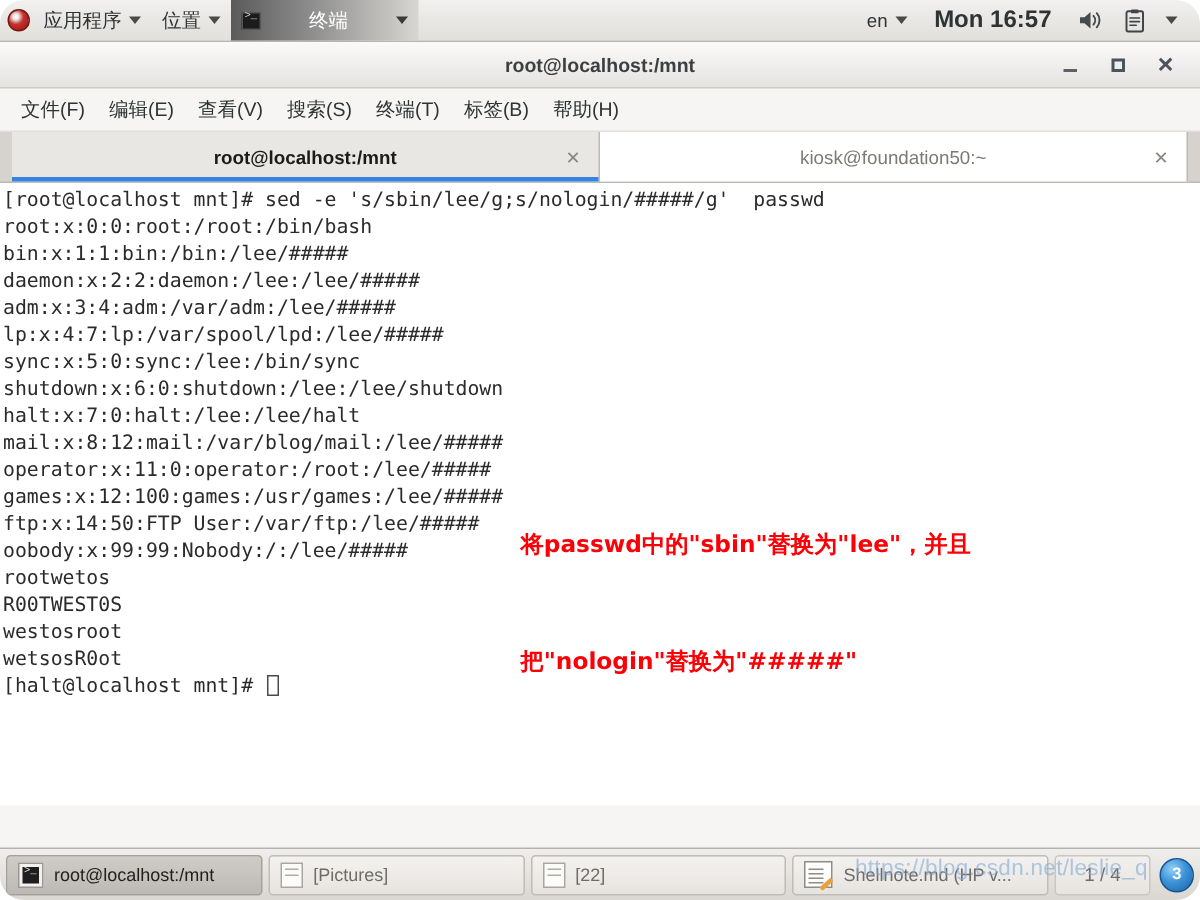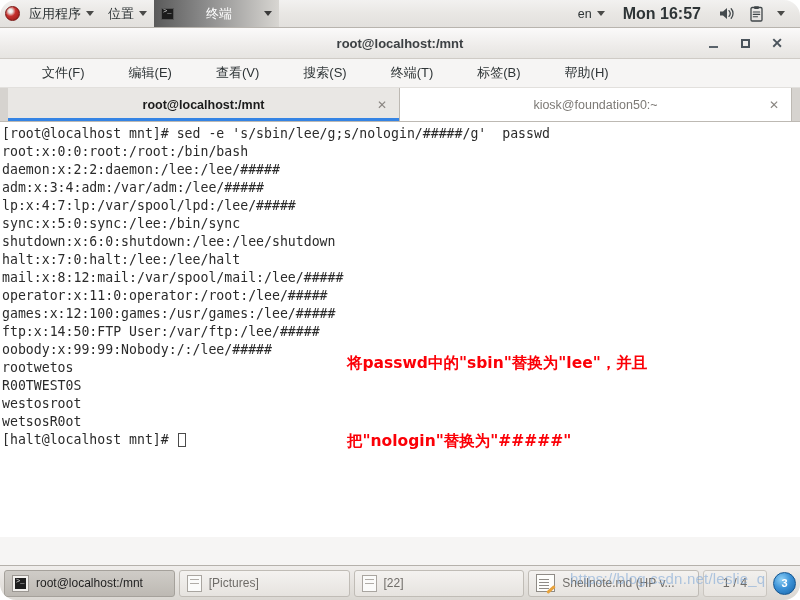--- a/index.html
+++ b/index.html
@@ -118,21 +118,21 @@
   
   .menubar {
     height: 28px;
     background: #f6f5f4;
     display: flex; align-items: center;
     padding-left: 6px;
     border-bottom: 1px solid #e2e0dd;
     font-size: 13px;
     color: #2e3436;
   }
-  .menu-item { padding: 3px 8px; cursor: default; white-space: nowrap; margin-left: 28px; }
+  .menu-item { padding: 3px 8px; cursor: default; white-space: nowrap; }
 
   
   .tabbar {
     height: 34px;
     background: #d6d3cf;
     display: flex; align-items: stretch;
     border-bottom: 1px solid #bdb9b3;
     padding-left: 8px; padding-right: 8px;
     box-sizing: border-box;
   }
@@ -406,27 +406,28 @@
       </div>
       <div class="tab">
         <span>kiosk@foundation50:~</span>
         <span class="tab-close">✕</span>
       </div>
     </div>
 
     <div class="terminal">
       <div class="term-line">[root@localhost mnt]# sed -e 's/sbin/lee/g;s/nologin/#####/g'  passwd</div>
       <div class="term-line">root:x:0:0:root:/root:/bin/bash</div>
+      <div class="term-line">bin:x:1:1:bin:/bin:/lee/#####</div>
       <div class="term-line">daemon:x:2:2:daemon:/lee:/lee/#####</div>
       <div class="term-line">adm:x:3:4:adm:/var/adm:/lee/#####</div>
       <div class="term-line">lp:x:4:7:lp:/var/spool/lpd:/lee/#####</div>
       <div class="term-line">sync:x:5:0:sync:/lee:/bin/sync</div>
       <div class="term-line">shutdown:x:6:0:shutdown:/lee:/lee/shutdown</div>
       <div class="term-line">halt:x:7:0:halt:/lee:/lee/halt</div>
-      <div class="term-line">mail:x:8:12:mail:/var/spool/mail:/lee/#####</div>
+      <div class="term-line">mail:x:8:12:mail:/var/blog/mail:/lee/#####</div>
       <div class="term-line">operator:x:11:0:operator:/root:/lee/#####</div>
       <div class="term-line">games:x:12:100:games:/usr/games:/lee/#####</div>
       <div class="term-line">ftp:x:14:50:FTP User:/var/ftp:/lee/#####</div>
       <div class="term-line">oobody:x:99:99:Nobody:/:/lee/#####</div>
       <div class="term-line">rootwetos</div>
       <div class="term-line">R00TWEST0S</div>
       <div class="term-line">westosroot</div>
       <div class="term-line">wetsosR0ot</div>
       <div class="term-line"><span>[halt@localhost mnt]# </span><span class="cursor-block"></span></div>
 

